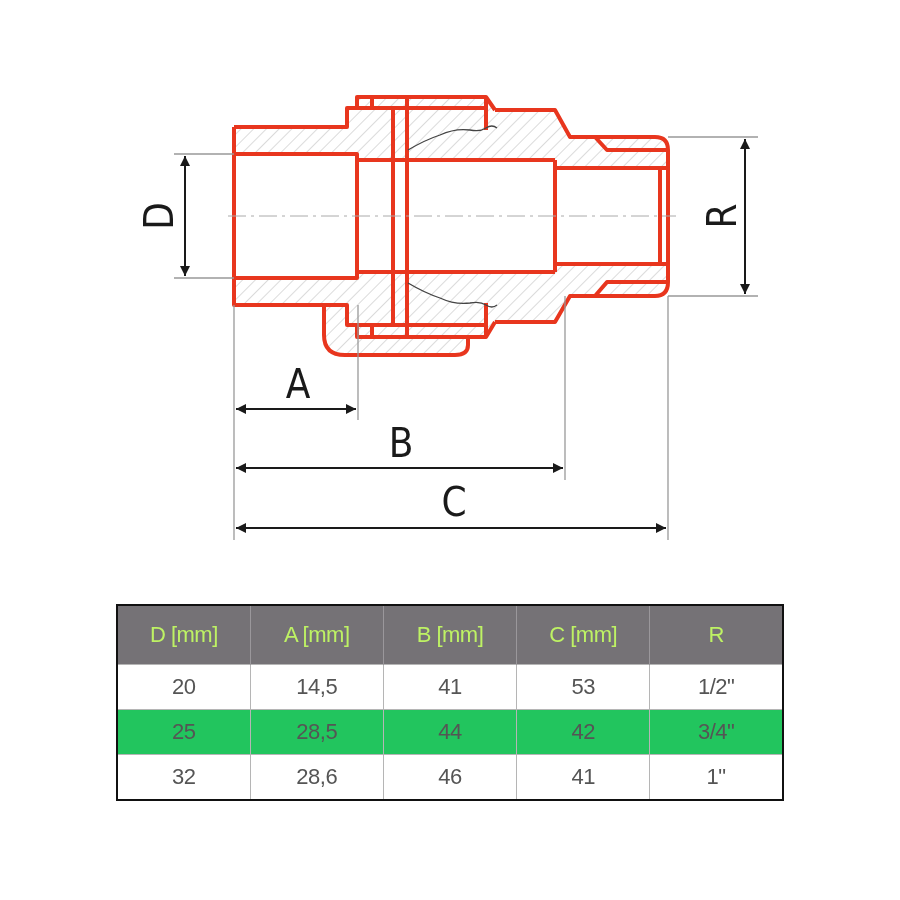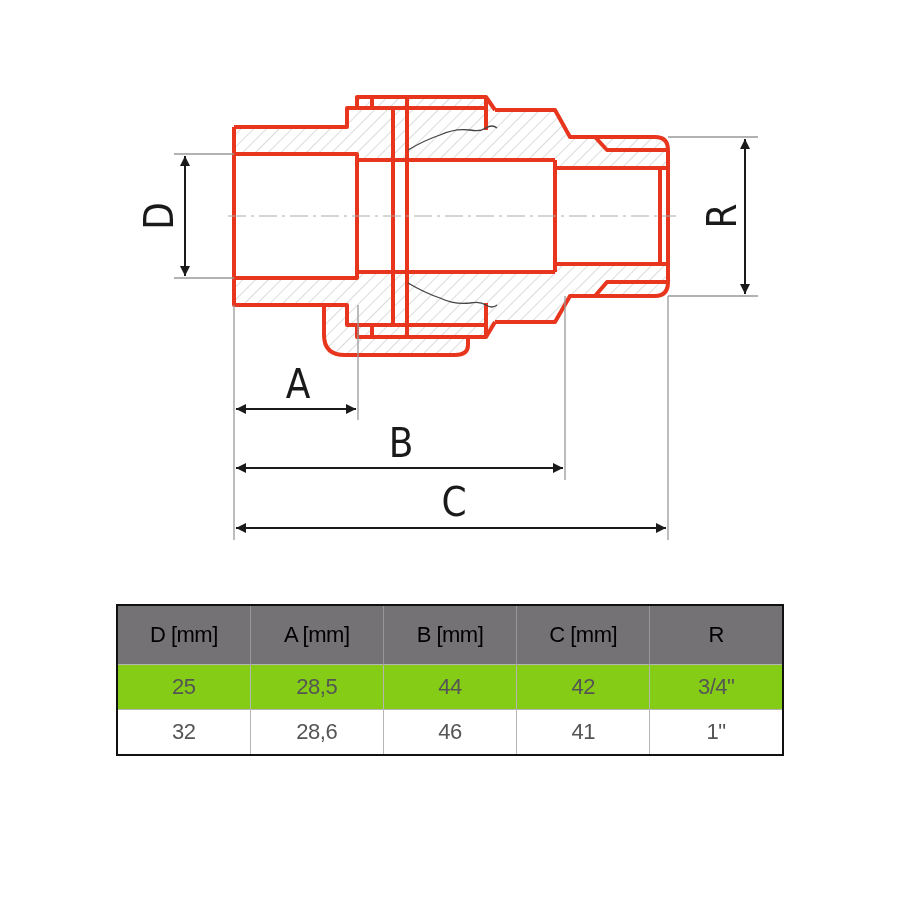--- a/index.html
+++ b/index.html
@@ -3,27 +3,27 @@
   <meta charset="utf-8">
   <style>
     html, body { margin: 0; padding: 0; background: #ffffff; }
     body { width: 900px; height: 900px; position: relative; overflow: hidden;
            font-family: "Liberation Sans", sans-serif; }
     #diagram { position: absolute; left: 0; top: 0; width: 900px; height: 560px; }
     .dim-label { font-family: "DejaVu Sans", sans-serif; font-size: 40px; fill: #1a1a1a;
                  font-stretch: condensed; }
     #spec-table { position: absolute; left: 116px; top: 604px; width: 668px;
                   border-collapse: collapse; border: 2px solid #111; table-layout: fixed; }
-    #spec-table th { background: #757276; color: #000000; font-weight: normal;
+    #spec-table th { background: #757276; color: #bef264; font-weight: normal;
                      font-size: 22px; height: 56px; border-left: 1px solid #9a979b;
                      letter-spacing: -0.5px; }
     #spec-table th:first-child { border-left: none; }
     #spec-table td { text-align: center; font-size: 22px; color: #555; height: 42px;
                      border: 1px solid #b5b5b5; letter-spacing: -0.5px; }
-    #spec-table tr.alt td { background: #84cc16; margin-left: 40px; }
+    #spec-table tr.alt td { background: #22c55e; margin-left: 40px; }
   </style>
 </head>
 <body>
 
 <svg id="diagram" viewBox="0 0 900 560" xmlns="http://www.w3.org/2000/svg">
   <defs>
     <pattern id="hatch" patternUnits="userSpaceOnUse" width="9" height="9" patternTransform="rotate(45)">
       <line x1="0" y1="0" x2="0" y2="9" stroke="#b8b8b8" stroke-width="1"></line>
     </pattern>
     <marker id="arr" viewBox="0 0 10 10" refX="10" refY="5" markerWidth="5" markerHeight="5" orient="auto-start-reverse">
@@ -103,20 +103,27 @@
   <thead>
     <tr>
       <th>D [mm]</th>
       <th>A [mm]</th>
       <th>B [mm]</th>
       <th>C [mm]</th>
       <th>R</th>
     </tr>
   </thead>
   <tbody>
+    <tr>
+      <td>20</td>
+      <td>14,5</td>
+      <td>41</td>
+      <td>53</td>
+      <td>1/2"</td>
+    </tr>
     <tr class="alt">
       <td>25</td>
       <td>28,5</td>
       <td>44</td>
       <td>42</td>
       <td>3/4"</td>
     </tr>
     <tr>
       <td>32</td>
       <td>28,6</td>

